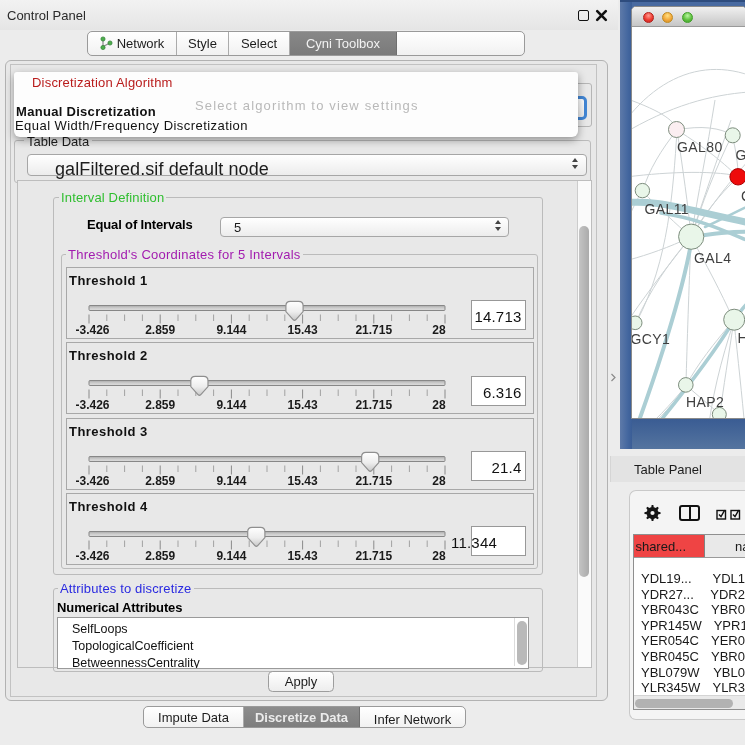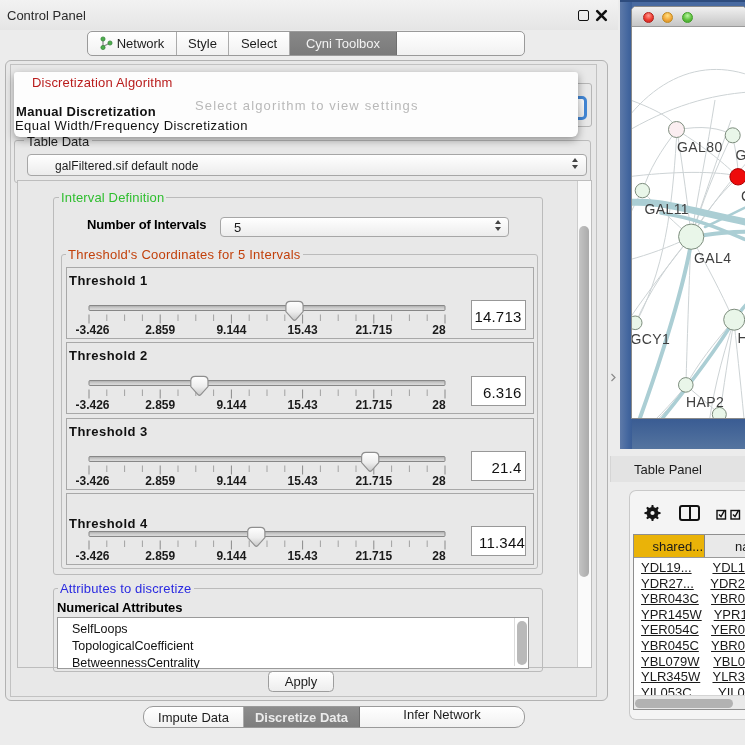--- a/index.html
+++ b/index.html
@@ -39,44 +39,44 @@
     </div>
 </div>
 
 <div class="abs" style="left:5px;top:60px;width:603px;height:641px;border:1px solid #b2b2b2;border-radius:6px;background:#e8e8e8;"></div>
 
 <div class="abs" style="left:10px;top:64px;width:587px;height:633px;border:1px solid #c2c2c2;background:#e8e8e8;"></div>
 
 <div class="abs" style="left:14px;top:140px;width:577px;height:43px;border:1px solid #bbbbbb;border-radius:3px;"></div>
 <div class="abs f13" style="left:24px;top:134px;background:#e8e8e8;padding:0 3px;">Table Data</div>
 <div class="abs" style="left:27px;top:154px;width:560px;height:22px;background:linear-gradient(#ffffff,#ececec);border:1px solid #a6a6a6;border-radius:4px;"></div>
-<div class="abs" style="left:55px;top:159px;font-size:12px;letter-spacing:0.1px;color:#1c1c1c;">galFiltered.sif default node</div>
+<div class="abs" style="left:55px;top:159px;font-size:18px;letter-spacing:0.1px;color:#1c1c1c;">galFiltered.sif default node</div>
 <div class="abs" style="left:572px;top:158px;">
   <div style="width:0;height:0;border-left:3.5px solid transparent;border-right:3.5px solid transparent;border-bottom:4.5px solid #444;margin-bottom:2.5px;"></div>
   <div style="width:0;height:0;border-left:3.5px solid transparent;border-right:3.5px solid transparent;border-top:4.5px solid #444;"></div>
 </div>
 
 <div class="abs" style="left:16.5px;top:180px;width:575.5px;height:488px;border:1px solid #bdbdbd;background:#e8e8e8;"></div>
 
 <div class="abs" style="left:577px;top:181px;width:14px;height:486px;background:#fafafa;border-left:1px solid #cccccc;"></div>
 <div class="abs" style="left:579px;top:226px;width:10px;height:351px;background:linear-gradient(90deg,#c4c4c4,#ababab);border-radius:5px;"></div>
 
 <div class="abs" style="left:53px;top:197px;width:490px;height:378px;border:1px solid #bbbbbb;border-radius:3px;"></div>
 <div class="abs" style="left:59px;top:190px;background:#e8e8e8;padding:0 2px;font-size:13px;letter-spacing:0.15px;color:#2fbe2f;">Interval Definition</div>
 
-<div class="abs" style="left:87px;top:217px;font-size:13px;font-weight:bold;letter-spacing:-0.15px;color:#000;">Number of Intervals</div>
+<div class="abs" style="left:87px;top:217px;font-size:13px;font-weight:bold;letter-spacing:-0.15px;color:#000;">Equal of Intervals</div>
 <div class="abs" style="left:220px;top:217px;width:289px;height:20px;background:linear-gradient(#ffffff,#ececec);border:1px solid #a6a6a6;border-radius:4px;"></div>
 <div class="abs f13" style="left:234px;top:220px;">5</div>
 <div class="abs" style="left:495px;top:220px;">
   <div style="width:0;height:0;border-left:3.5px solid transparent;border-right:3.5px solid transparent;border-bottom:4.5px solid #444;margin-bottom:2.5px;"></div>
   <div style="width:0;height:0;border-left:3.5px solid transparent;border-right:3.5px solid transparent;border-top:4.5px solid #444;"></div>
 </div>
 
 <div class="abs" style="left:61px;top:254px;width:477px;height:315px;border:1px solid #bbbbbb;border-radius:3px;"></div>
-<div class="abs" style="left:66px;top:247px;background:#e8e8e8;padding:0 2px;font-size:13px;letter-spacing:0.25px;color:#c2410c;">Threshold's Coordinates for 5 Intervals</div>
+<div class="abs" style="left:66px;top:247px;background:#e8e8e8;padding:0 2px;font-size:13px;letter-spacing:0.25px;color:#a21caf;">Threshold's Coordinates for 5 Intervals</div>
 
 <svg width="0" height="0" style="position:absolute;">
     <defs>
 <linearGradient id="thumbgrad" x1="0" y1="0" x2="0" y2="1">
 <stop offset="0" stop-color="#ffffff"></stop>
         <stop offset="0.55" stop-color="#ededed"></stop>
         <stop offset="1" stop-color="#c8c8c8"></stop>
 </linearGradient>
 <linearGradient id="trackgrad" x1="0" y1="0" x2="0" y2="1">
 <stop offset="0" stop-color="#a9a9a9"></stop>
@@ -190,21 +190,21 @@
     <text x="236.6" y="66.5" font-size="12" font-weight="bold" fill="#1a1a1a" text-anchor="middle" font-family="Liberation Sans, sans-serif">15.43</text>
     <text x="307.8" y="66.5" font-size="12" font-weight="bold" fill="#1a1a1a" text-anchor="middle" font-family="Liberation Sans, sans-serif">21.715</text>
     <text x="373.0" y="66.5" font-size="12" font-weight="bold" fill="#1a1a1a" text-anchor="middle" font-family="Liberation Sans, sans-serif">28</text>
   <g transform="translate(304.2,41)">
     <path d="M -8.6,3.6 L -8.6,-2.2 Q -8.6,-6.7 -4.2,-6.7 L 4.2,-6.7 Q 8.6,-6.7 8.6,-2.2 L 8.6,3.6 L 1.2,11.8 Q 0,12.9 -1.2,11.8 Z" fill="url(#thumbgrad)" stroke="#8f8f8f" stroke-width="1.2"></path>
   </g>
 </svg>
 <div class="abs" style="left:470.5px;top:451.0px;width:55.5px;height:30px;background:#ffffff;border:1px solid #989898;"></div>
 <div class="abs" style="left:470.5px;top:459.0px;width:51px;text-align:right;font-size:15px;letter-spacing:0.2px;color:#111;">21.4</div>
 <div class="abs" style="left:66px;top:492.5px;width:468px;height:72px;border:1px solid #a8a8a8;background:#e8e8e8;"></div>
-<div class="abs" style="left:69px;top:498.5px;font-size:13px;font-weight:bold;letter-spacing:0.45px;color:#111;margin-top:17px;">Threshold 4</div>
+<div class="abs" style="left:69px;top:498.5px;font-size:13px;font-weight:bold;letter-spacing:0.45px;color:#111;">Threshold 4</div>
 <svg class="abs" style="left:66px;top:492.5px;" width="468" height="72" viewBox="0 0 468 72">
   <rect x="23.0" y="38.5" width="356.0" height="5" rx="1" fill="url(#trackgrad)" stroke="#878787" stroke-width="1"></rect>
   <line x1="23.0" y1="47.5" x2="23.0" y2="56.5" stroke="#8a8a8a" stroke-width="1"></line>
     <line x1="40.8" y1="47.5" x2="40.8" y2="54.0" stroke="#a2a2a2" stroke-width="1"></line>
     <line x1="58.6" y1="47.5" x2="58.6" y2="54.0" stroke="#a2a2a2" stroke-width="1"></line>
     <line x1="76.4" y1="47.5" x2="76.4" y2="54.0" stroke="#a2a2a2" stroke-width="1"></line>
     <line x1="94.2" y1="47.5" x2="94.2" y2="56.5" stroke="#8a8a8a" stroke-width="1"></line>
     <line x1="112.0" y1="47.5" x2="112.0" y2="54.0" stroke="#a2a2a2" stroke-width="1"></line>
     <line x1="129.8" y1="47.5" x2="129.8" y2="54.0" stroke="#a2a2a2" stroke-width="1"></line>
     <line x1="147.6" y1="47.5" x2="147.6" y2="54.0" stroke="#a2a2a2" stroke-width="1"></line>
@@ -225,43 +225,43 @@
     <text x="94.2" y="66.5" font-size="12" font-weight="bold" fill="#1a1a1a" text-anchor="middle" font-family="Liberation Sans, sans-serif">2.859</text>
     <text x="165.4" y="66.5" font-size="12" font-weight="bold" fill="#1a1a1a" text-anchor="middle" font-family="Liberation Sans, sans-serif">9.144</text>
     <text x="236.6" y="66.5" font-size="12" font-weight="bold" fill="#1a1a1a" text-anchor="middle" font-family="Liberation Sans, sans-serif">15.43</text>
     <text x="307.8" y="66.5" font-size="12" font-weight="bold" fill="#1a1a1a" text-anchor="middle" font-family="Liberation Sans, sans-serif">21.715</text>
     <text x="373.0" y="66.5" font-size="12" font-weight="bold" fill="#1a1a1a" text-anchor="middle" font-family="Liberation Sans, sans-serif">28</text>
   <g transform="translate(190.3,41)">
     <path d="M -8.6,3.6 L -8.6,-2.2 Q -8.6,-6.7 -4.2,-6.7 L 4.2,-6.7 Q 8.6,-6.7 8.6,-2.2 L 8.6,3.6 L 1.2,11.8 Q 0,12.9 -1.2,11.8 Z" fill="url(#thumbgrad)" stroke="#8f8f8f" stroke-width="1.2"></path>
   </g>
 </svg>
 <div class="abs" style="left:470.5px;top:526.0px;width:55.5px;height:30px;background:#ffffff;border:1px solid #989898;"></div>
-<div class="abs" style="left:474px;top:534.0px;width:51px;text-align:right;font-size:15px;letter-spacing:0.2px;color:#111;">11.344</div>
+<div class="abs" style="left:446px;top:534.0px;width:51px;text-align:right;font-size:15px;letter-spacing:0.2px;color:#111;">11.344</div>
 
 <div class="abs" style="left:53px;top:588px;width:490px;height:84px;border:1px solid #bbbbbb;border-radius:3px;"></div>
 <div class="abs" style="left:58px;top:581px;background:#e8e8e8;padding:0 2px;font-size:13px;letter-spacing:0.15px;color:#2a2ae0;">Attributes to discretize</div>
 <div class="abs" style="left:57px;top:600px;font-size:13px;font-weight:bold;letter-spacing:-0.1px;color:#000;">Numerical Attributes</div>
 <div class="abs" style="left:57px;top:617px;width:472px;height:52px;background:#ffffff;border:1px solid #9a9a9a;overflow:hidden;">
   <div style="font-size:12.5px;color:#111;padding-left:14px;line-height:17px;padding-top:3px;">SelfLoops<br>TopologicalCoefficient<br>BetweennessCentrality</div>
 </div>
 <div class="abs" style="left:514px;top:618px;width:1px;height:48px;background:#dcdcdc;"></div>
 <div class="abs" style="left:517px;top:621px;width:10px;height:44px;background:#b9b9b9;border-radius:5px;"></div>
 
 <div class="abs" style="left:268px;top:671px;width:66px;height:21px;background:linear-gradient(#ffffff,#ededed);border:1px solid #9d9d9d;border-radius:4.5px;display:flex;align-items:center;justify-content:center;">
     <span class="f13">Apply</span>
   </div>
 
-<div class="abs" style="left:143px;top:706px;width:382px;height:22px;border:1px solid #9a9a9a;border-radius:10px;background:linear-gradient(#ffffff,#f1f1f1);display:flex;overflow:hidden;">
+<div class="abs" style="left:143px;top:706px;width:323px;height:22px;border:1px solid #9a9a9a;border-radius:5px;background:linear-gradient(#ffffff,#f1f1f1);display:flex;overflow:hidden;">
   <div style="width:100px;display:flex;align-items:center;justify-content:center;border-right:1px solid #ababab;">
       <span class="f13">Impute Data</span>
     </div>
   <div style="width:116px;display:flex;align-items:center;justify-content:center;background:linear-gradient(#8d8d8d,#7e7e7e);border-right:1px solid #6f6f6f;">
       <span class="f13" style="color:#ececec;font-weight:bold;">Discretize Data</span>
     </div>
-  <div style="flex:1;display:flex;align-items:flex-start;justify-content:center;">
+  <div style="flex:1;display:flex;align-items:flex-end;justify-content:center;">
       <span class="f13">Infer Network</span>
     </div>
 </div>
 
 <div class="abs" style="left:14px;top:83px;width:578px;height:44px;border:1px solid #b5b5b5;border-radius:3px;"></div>
 
 <div class="abs" style="left:570px;top:96px;width:17px;height:24px;border:3px solid #4286d4;border-radius:5px;background:linear-gradient(#ffffff,#ececec);"></div>
 
 <div class="abs" style="left:14px;top:72px;width:564px;height:65px;background:#fdfdfd;border-radius:3px 3px 6px 6px;box-shadow:0 3px 9px rgba(0,0,0,0.38);"></div>
 <div class="abs" style="left:32px;top:75px;font-size:13px;letter-spacing:0.2px;color:#b91c1c;">Discretization Algorithm</div>
@@ -366,25 +366,25 @@
   <g fill="none" stroke="#111" stroke-width="1.4">
     <rect x="1" y="1.5" width="8.5" height="8.5"></rect>
     <rect x="15" y="1.5" width="8.5" height="8.5"></rect>
     <path d="M3,5.5 L5,7.5 L8.7,1.2"></path>
     <path d="M17,5.5 L19,7.5 L22.7,1.2"></path>
   </g>
 </svg>
 
 <div class="abs" style="left:633px;top:534px;width:112px;height:176px;background:#ffffff;border:1px solid #8f8f8f;border-right:none;overflow:hidden;font-size:13px;color:#1a1a1a;">
   <div style="display:flex;height:23px;border-bottom:1px solid #9a9a9a;">
-    <div style="flex:0 0 71px;background:#eab308;border-right:1px solid #828282;display:flex;align-items:center;justify-content:flex-end;padding-right:1px;">shared...</div>
+    <div style="flex:0 0 71px;background:#ef4444;border-right:1px solid #828282;display:flex;align-items:center;justify-content:flex-end;padding-right:18px;">shared...</div>
     <div style="flex:1;background:#e9e9e9;display:flex;align-items:center;padding-left:30px;">na</div>
   </div>
   <div style="position:relative;">
-    <div style="line-height:15.6px;padding-top:2px;text-decoration:underline;">
+    <div style="line-height:15.6px;padding-top:13px;">
       <div style="display:flex;">
           <span style="width:72px;padding-left:7px;">YDL19...</span>
           <span style="padding-left:12px;">YDL1</span>
         </div>
       <div style="display:flex;">
           <span style="width:72px;padding-left:7px;">YDR27...</span>
           <span style="padding-left:12px;">YDR2</span>
         </div>
       <div style="display:flex;">
           <span style="width:72px;padding-left:7px;">YBR043C</span>

